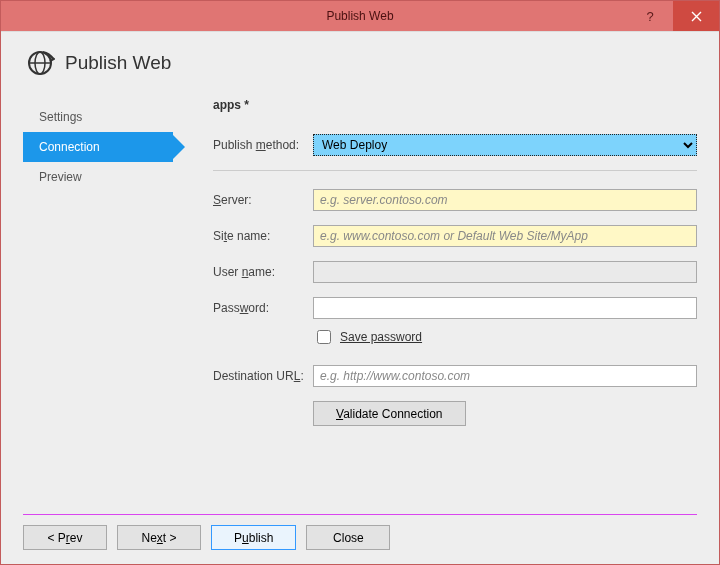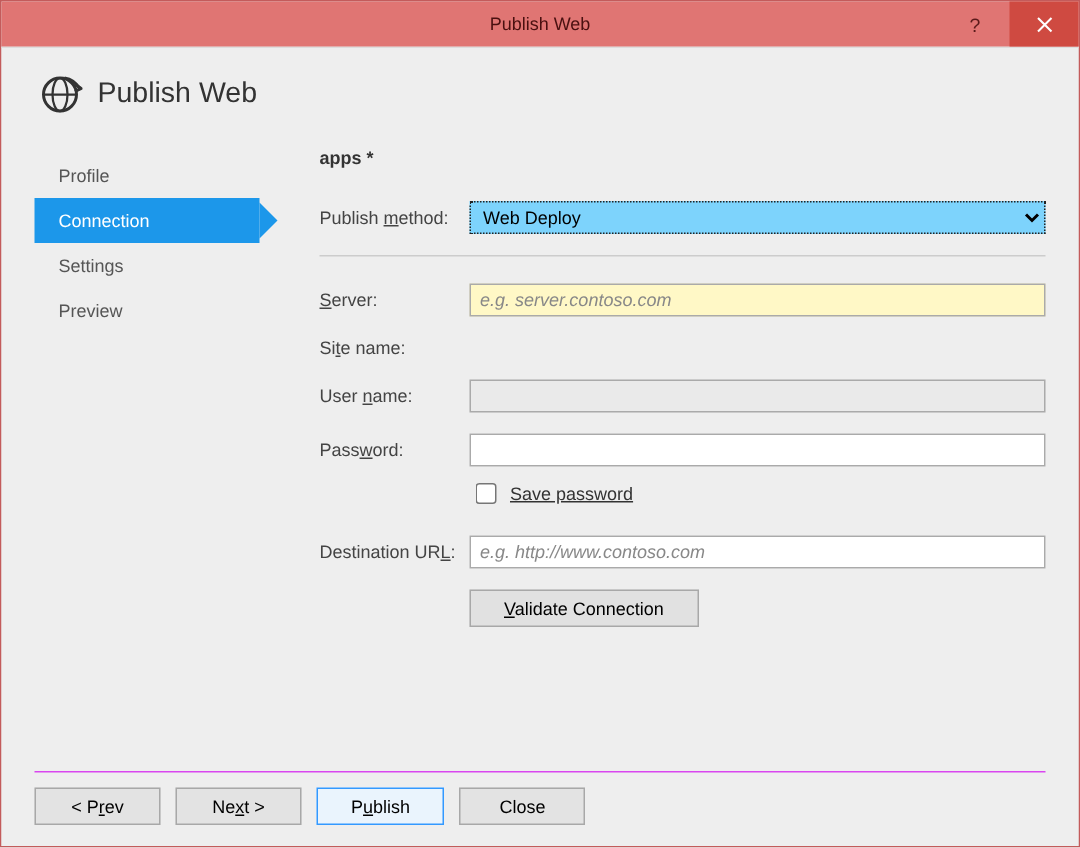--- a/index.html
+++ b/index.html
@@ -214,23 +214,22 @@
           <path d="M18 4 A14 14 0 0 1 28 11" fill="none" stroke="#333" stroke-width="2"></path>
           <path d="M25 8 L29 11 L25 13" fill="none" stroke="#333" stroke-width="2"></path>
         </svg>
       </span>
       <span class="text">Publish Web</span>
     </div>
 
     <div class="main">
 
       <div class="sidebar">
-        <div class="item"><span>Profile</span></div>
+        <div class="item"><span>Settings</span></div>
         <div class="item active"><span>Connection</span></div>
-        <div class="item"><span>Settings</span></div>
         <div class="item"><span>Preview</span></div>
       </div>
 
       <div class="content">
         <div class="content-title">apps *</div>
 
         <div class="row">
           <div class="label"><span>Publish </span><span class="ul">m</span><span>ethod:</span></div>
           <div class="field">
             <select class="combo">
@@ -241,20 +240,21 @@
 
         <hr class="divider">
 
         <div class="row spaced">
           <div class="label"><span class="ul">S</span><span>erver:</span></div>
           <div class="field"><input class="text yellow" type="text" placeholder="e.g. server.contoso.com" style=""></div>
         </div>
 
         <div class="row spaced">
           <div class="label"><span>Si</span><span class="ul">t</span><span>e name:</span></div>
+          <div class="field"><input class="text yellow" type="text" placeholder="e.g. www.contoso.com or Default Web Site/MyApp" style=""></div>
         </div>
 
         <div class="row spaced">
           <div class="label lbl-muted"><span>User </span><span class="ul">n</span><span>ame:</span></div>
           <div class="field"><input class="text" style="background: rgb(234, 234, 234);" type="text"></div>
         </div>
 
         <div class="row">
           <div class="label lbl-muted"><span>Pass</span><span class="ul">w</span><span>ord:</span></div>
           <div class="field"><input class="text" type="password" style=""></div>

